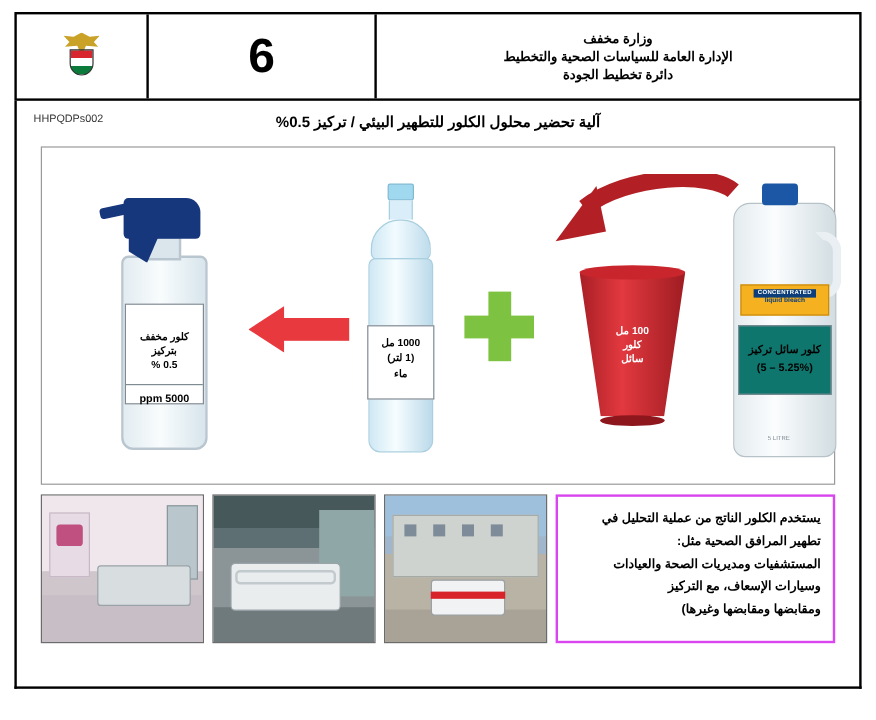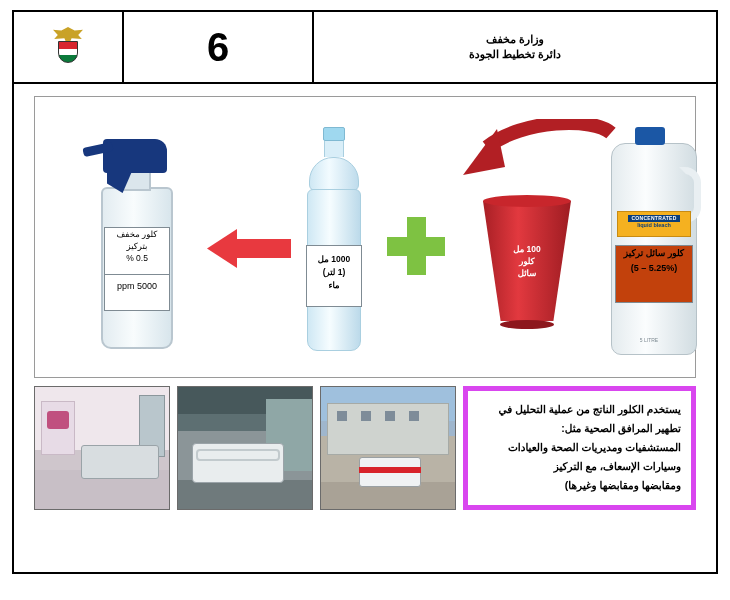--- a/index.html
+++ b/index.html
@@ -168,22 +168,22 @@
   .spray .label {
     position: absolute;
     left: 27px; top: 108px;
     width: 66px; height: 84px;
     background: #fff;
     border: 1px solid #7f8b93;
     direction: rtl;
     text-align: center;
     font-size: 8.5px;
     line-height: 12px;
-    padding-top: 0;
-    font-weight: normal;
+    padding-top: 20px;
+    font-weight: bold;
   }
   .spray .label .ppm {
     margin-top: 10px;
     border-top: 1px solid #7f8b93;
     padding-top: 5px;
     font-size: 9px;
   }
 
   
   .arrow-left {
@@ -364,26 +364,27 @@
     background: #0b3e7a;
     color: #fff;
     padding: 0 3px;
     font-size: 5px;
     letter-spacing: .3px;
   }
   .jug .label {
     position: absolute;
     left: 10px; top: 118px;
     width: 78px; height: 58px;
-    background: #c2410c;
+    background: #0f766e;
     border: 1px solid #7f8b93;
     direction: rtl;
     text-align: center;
     font-size: 9px;
     line-height: 15px;
+    padding-top: 12px;
     font-weight: bold;
   }
   .jug .bottomtxt {
     position: absolute;
     left: 14px; bottom: 14px;
     width: 60px;
     text-align: center;
     font-size: 5px;
     color: #7f8b93;
   }
@@ -421,21 +422,21 @@
 
   .photo .p3-sky { position:absolute; left:0; top:0; width:100%; height:28%; background:#9fc0dd; }
   .photo .p3-bldg { position:absolute; left:6px; top:16px; width:122px; height:52px; background:#cfd3cf; border:1px solid #a6aaa6; }
   .photo .p3-win { position:absolute; top:24px; width:10px; height:10px; background:#7e8c99; }
   .photo .p3-amb { position:absolute; left:38px; top:70px; width:62px; height:30px; background:#f0f2f3; border:1px solid #9aa0a3; border-radius:3px; }
   .photo .p3-amb-stripe { position:absolute; left:38px; top:80px; width:62px; height:6px; background:#d8232a; }
   .photo .p3-ground { position:absolute; left:0; bottom:0; width:100%; height:22%; background:#a9a296; }
 
   .note {
     flex: 1;
-    border: 5px solid #d946ef;
+    border: 2px solid #d946ef;
     direction: rtl;
     text-align: right;
     font-size: 10.5px;
     line-height: 19px;
     padding: 9px 10px;
     font-weight: bold;
   }
 </style>
 </head>
 <body>
@@ -445,26 +446,31 @@
   <div class="header">
     <div class="header-logo">
       <div class="emblem">
         <div class="bird"></div>
         <div class="shield"></div>
       </div>
     </div>
     <div class="header-center">6</div>
     <div class="header-text">
       <div class="l2">وزارة مخفف</div>
+      <div class="l3">الإدارة العامة للسياسات الصحية والتخطيط</div>
       <div class="l4">دائرة تخطيط الجودة</div>
     </div>
   </div>
 
   <div class="body-frame">
 
+    <div class="code-title-row">
+      <div class="doc-code">HHPQDPs002</div>
+      <div class="doc-title">آلية تحضير  محلول الكلور للتطهير البيئي / تركيز 0.5%</div>
+    </div>
 
     <div class="diagram">
 
       <div class="spray">
         <div class="body"></div>
         <div class="neck"></div>
         <div class="head"></div>
         <div class="nozzle"></div>
         <div class="trigger"></div>
         <div class="label">

